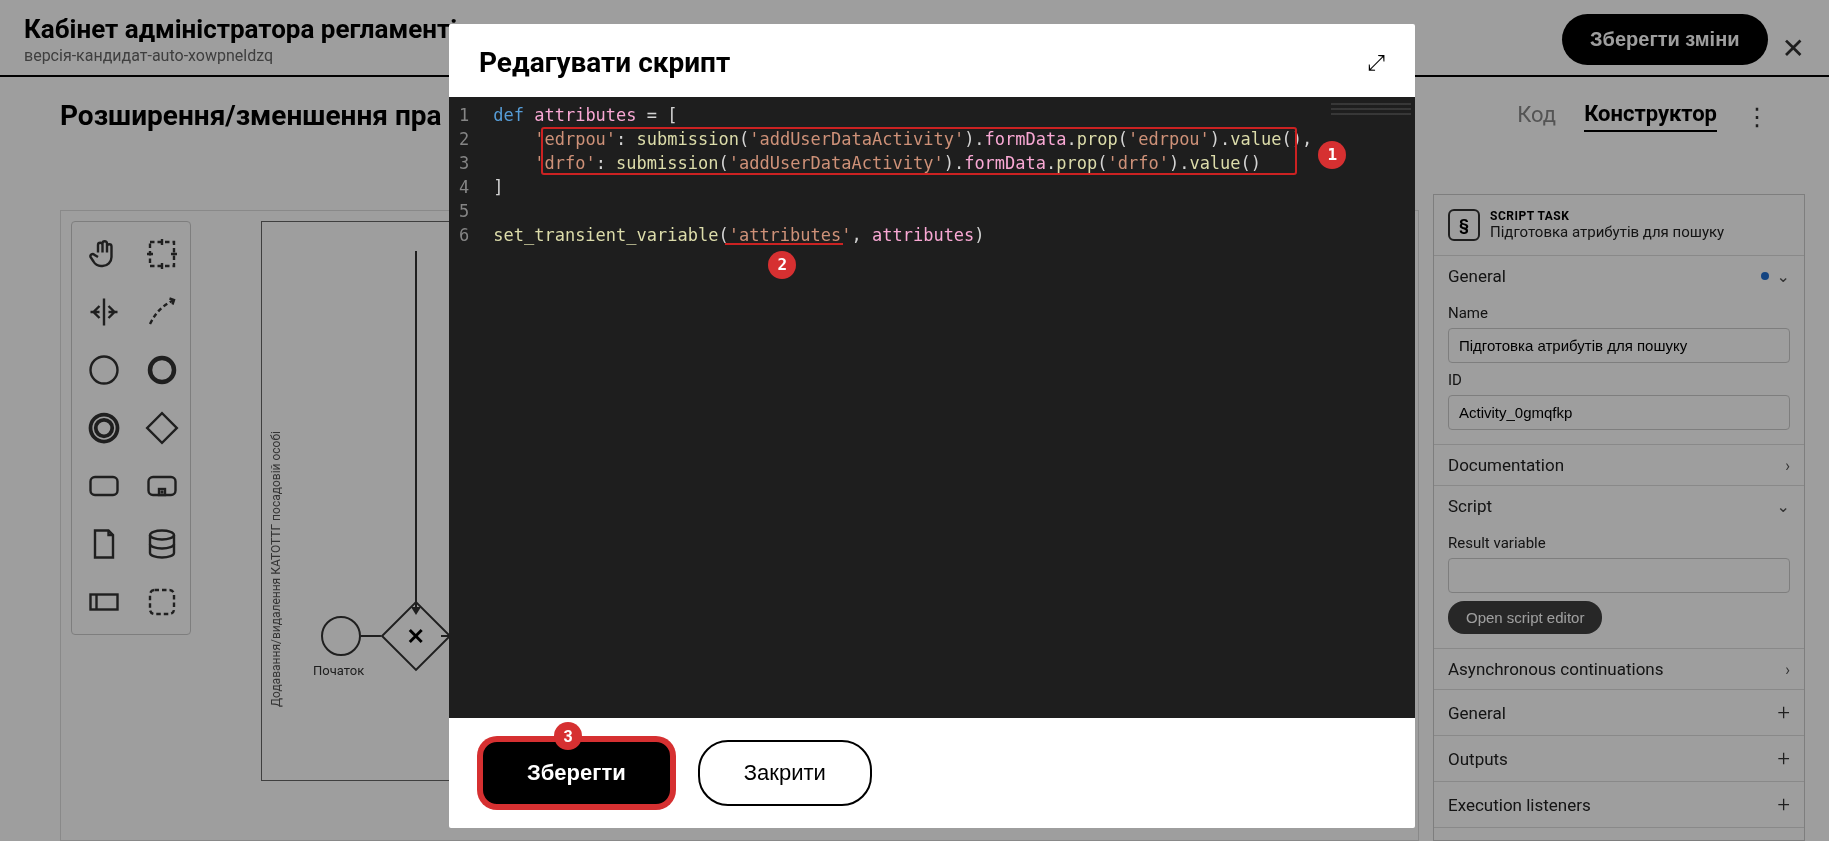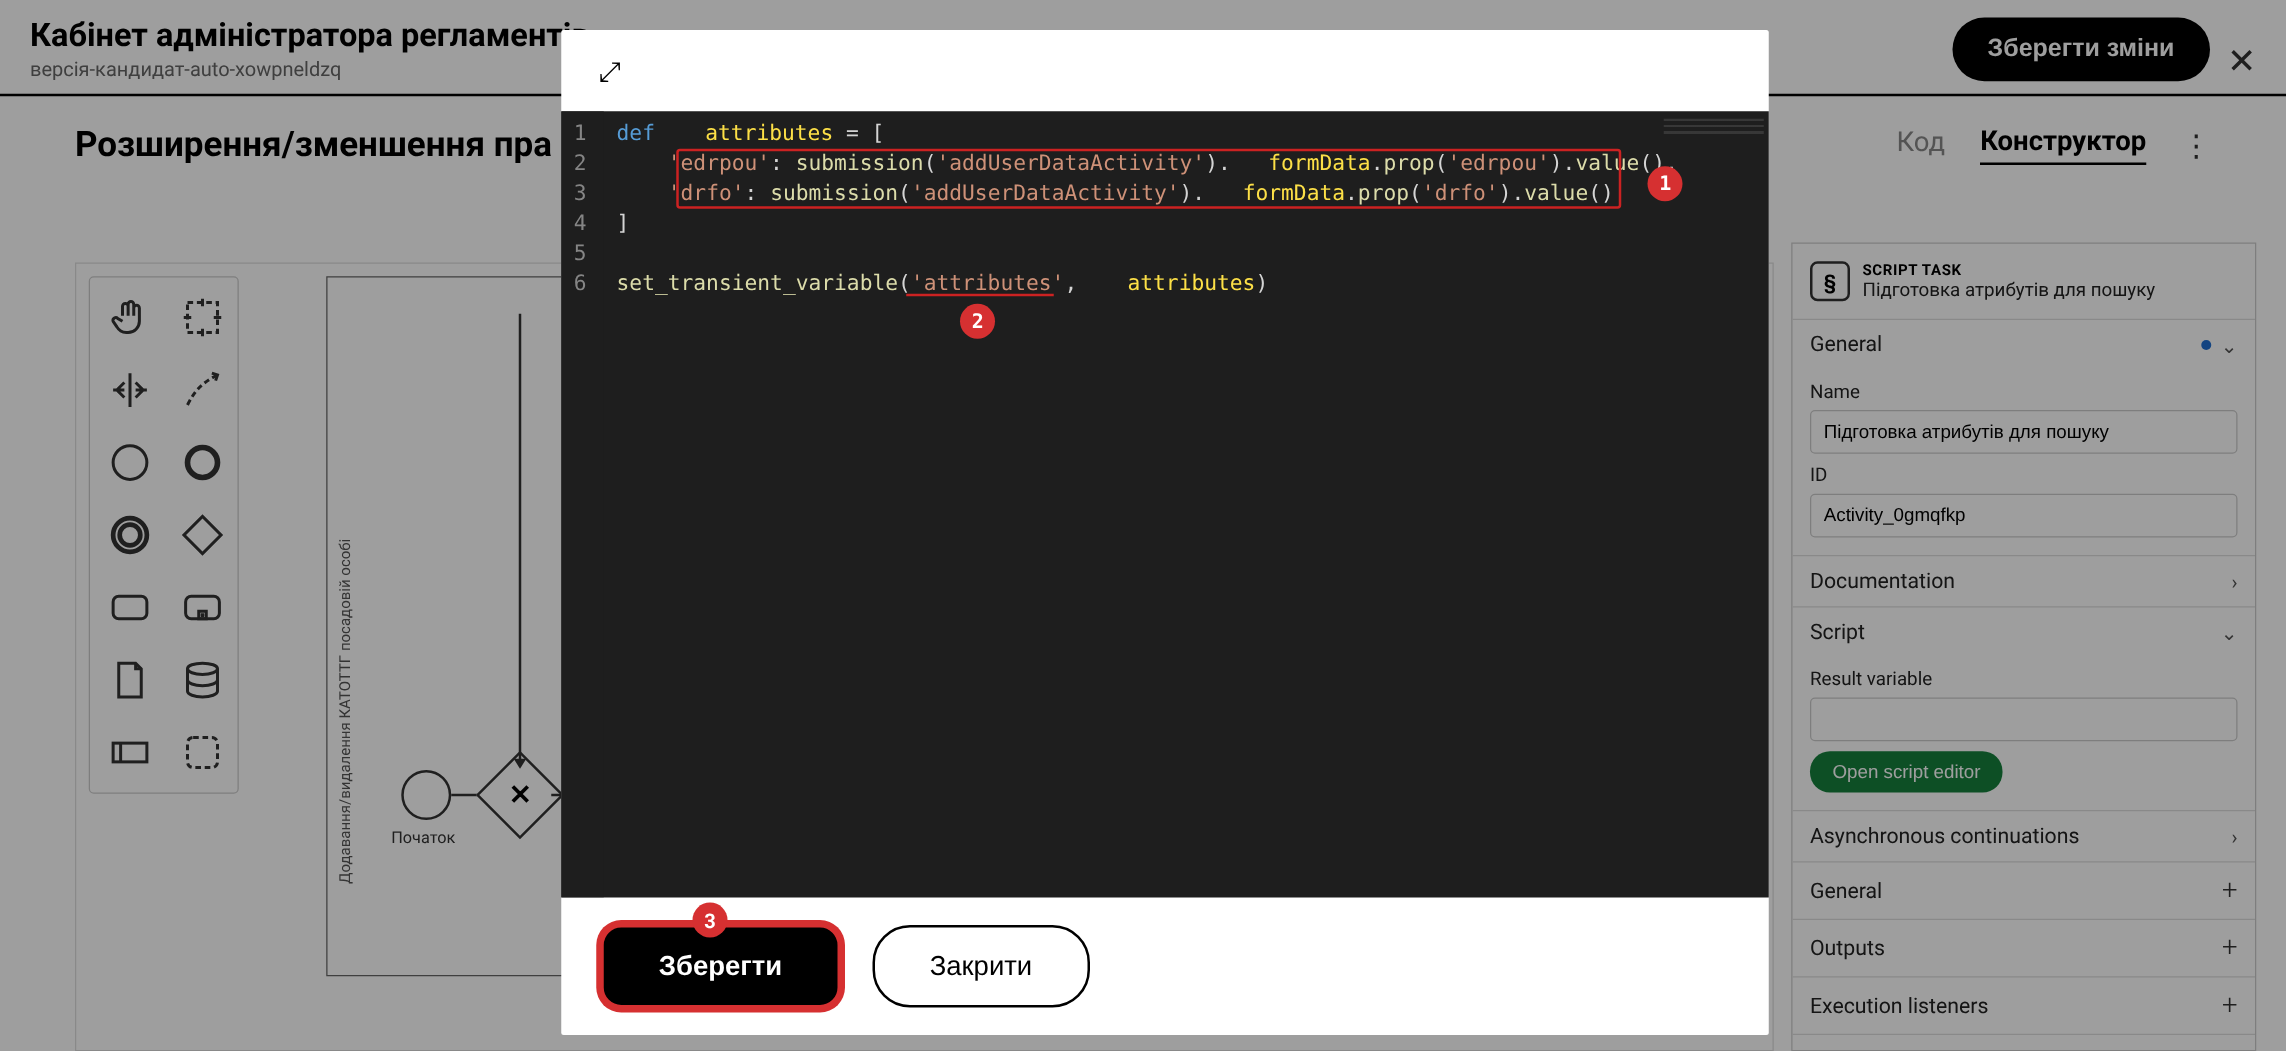--- a/index.html
+++ b/index.html
@@ -52,21 +52,21 @@
 .props-section { border-bottom: 1px solid #ddd; }
 .props-section-head { display: flex; align-items: center; justify-content: space-between; padding: 10px 14px; cursor: pointer; }
 .props-section-head-left { display: flex; align-items: center; gap: 8px; }
 .props-section-title { font-size: 17px; color: #222; }
 .props-dot { width: 8px; height: 8px; border-radius: 50%; background: #1f6fd1; }
 .props-chevron { font-size: 16px; color: #555; }
 .props-plus { font-size: 22px; color: #333; font-weight: 300; }
 .props-body { padding: 0 14px 14px; }
 .props-label { font-size: 15px; color: #222; margin-top: 8px; margin-bottom: 6px; }
 .props-input { width: 100%; padding: 8px 10px; border: 1px solid #ccc; border-radius: 4px; font-size: 15px; }
-.btn-open-editor { background: #15803d; color: #fff; border: none; border-radius: 16px; padding: 8px 18px; font-size: 15px; cursor: pointer; margin-top: 8px; }
+.btn-open-editor { background: #404040; color: #fff; border: none; border-radius: 16px; padding: 8px 18px; font-size: 15px; cursor: pointer; margin-top: 8px; }
 
 
 .overlay { position: absolute; inset: 0; background: rgba(0,0,0,0.38); z-index: 100; }
 .modal { position: absolute; left: 449px; top: 24px; width: 966px; height: 804px; background: #fff; z-index: 101; display: flex; flex-direction: column; border-radius: 2px; }
 .modal-head { display: flex; align-items: center; justify-content: space-between; padding: 22px 30px 18px; }
 .modal-title { font-size: 28px; font-weight: 700; }
 .modal-expand { font-size: 22px; cursor: pointer; }
 
 .code-editor { flex: 1; background: #1e1e1e; color: #d4d4d4; font-family: "Consolas", "Menlo", monospace; font-size: 17px; display: flex; position: relative; overflow: hidden; }
 .gutter { background: #1e1e1e; color: #858585; text-align: right; padding: 6px 14px 6px 10px; user-select: none; line-height: 24px; }
@@ -75,21 +75,21 @@
 .hl-box1 { position: absolute; left: 58px; top: 30px; width: 756px; height: 48px; border: 2px solid #c22; border-radius: 3px; pointer-events: none; }
 .underline-attr { position: absolute; left: 242px; top: 146px; width: 118px; height: 2px; background: #c22; }
 .callout { position: absolute; width: 28px; height: 28px; border-radius: 50%; background: #d63031; color: #fff; display: flex; align-items: center; justify-content: center; font-size: 16px; font-weight: 700; z-index: 200; }
 .callout.c1 { left: 835px; top: 44px; }
 .callout.c2 { left: 285px; top: 154px; }
 .minimap { position: absolute; right: 4px; top: 6px; width: 80px; height: 20px; opacity: 0.35; background: linear-gradient(#666 0 2px, transparent 2px 5px, #666 5px 7px, transparent 7px 10px, #666 10px 12px, transparent 12px); }
 
 .tk-kw { color: #569cd6; }
 .tk-str { color: #ce9178; }
 .tk-fn { color: #dcdcaa; }
-.tk-id { color: #fde047; margin-left: 30px; }
+.tk-id { color: #f9a8d4; }
 .tk-plain { color: #d4d4d4; }
 
 .modal-foot { display: flex; gap: 24px; padding: 20px 30px; align-items: center; position: relative; }
 .btn-primary { background: #000; color: #fff; border: 4px solid #d63031; border-radius: 18px; padding: 18px 44px; font-size: 22px; font-weight: 700; cursor: pointer; box-shadow: 0 0 0 2px #d63031; }
 .btn-secondary { background: #fff; color: #000; border: 2px solid #000; border-radius: 30px; padding: 18px 44px; font-size: 22px; font-weight: 400; cursor: pointer; }
 .callout.c3 { position: absolute; left: 554px; top: 722px; }
 </style>
 </head>
 <body>
 
@@ -271,20 +271,21 @@
     <div class="props-section-head">
       <span class="props-section-title">Execution listeners</span>
       <span class="props-plus">+</span>
     </div>
   </div>
 </div>
 
 <div class="overlay"></div>
 <div class="modal">
   <div class="modal-head">
+    <div class="modal-title">Редагувати скрипт</div>
     <span class="modal-expand">⤢</span>
   </div>
   <div class="code-editor">
     <div class="gutter">
       <div>1</div>
       <div>2</div>
       <div>3</div>
       <div>4</div>
       <div>5</div>
       <div>6</div>

